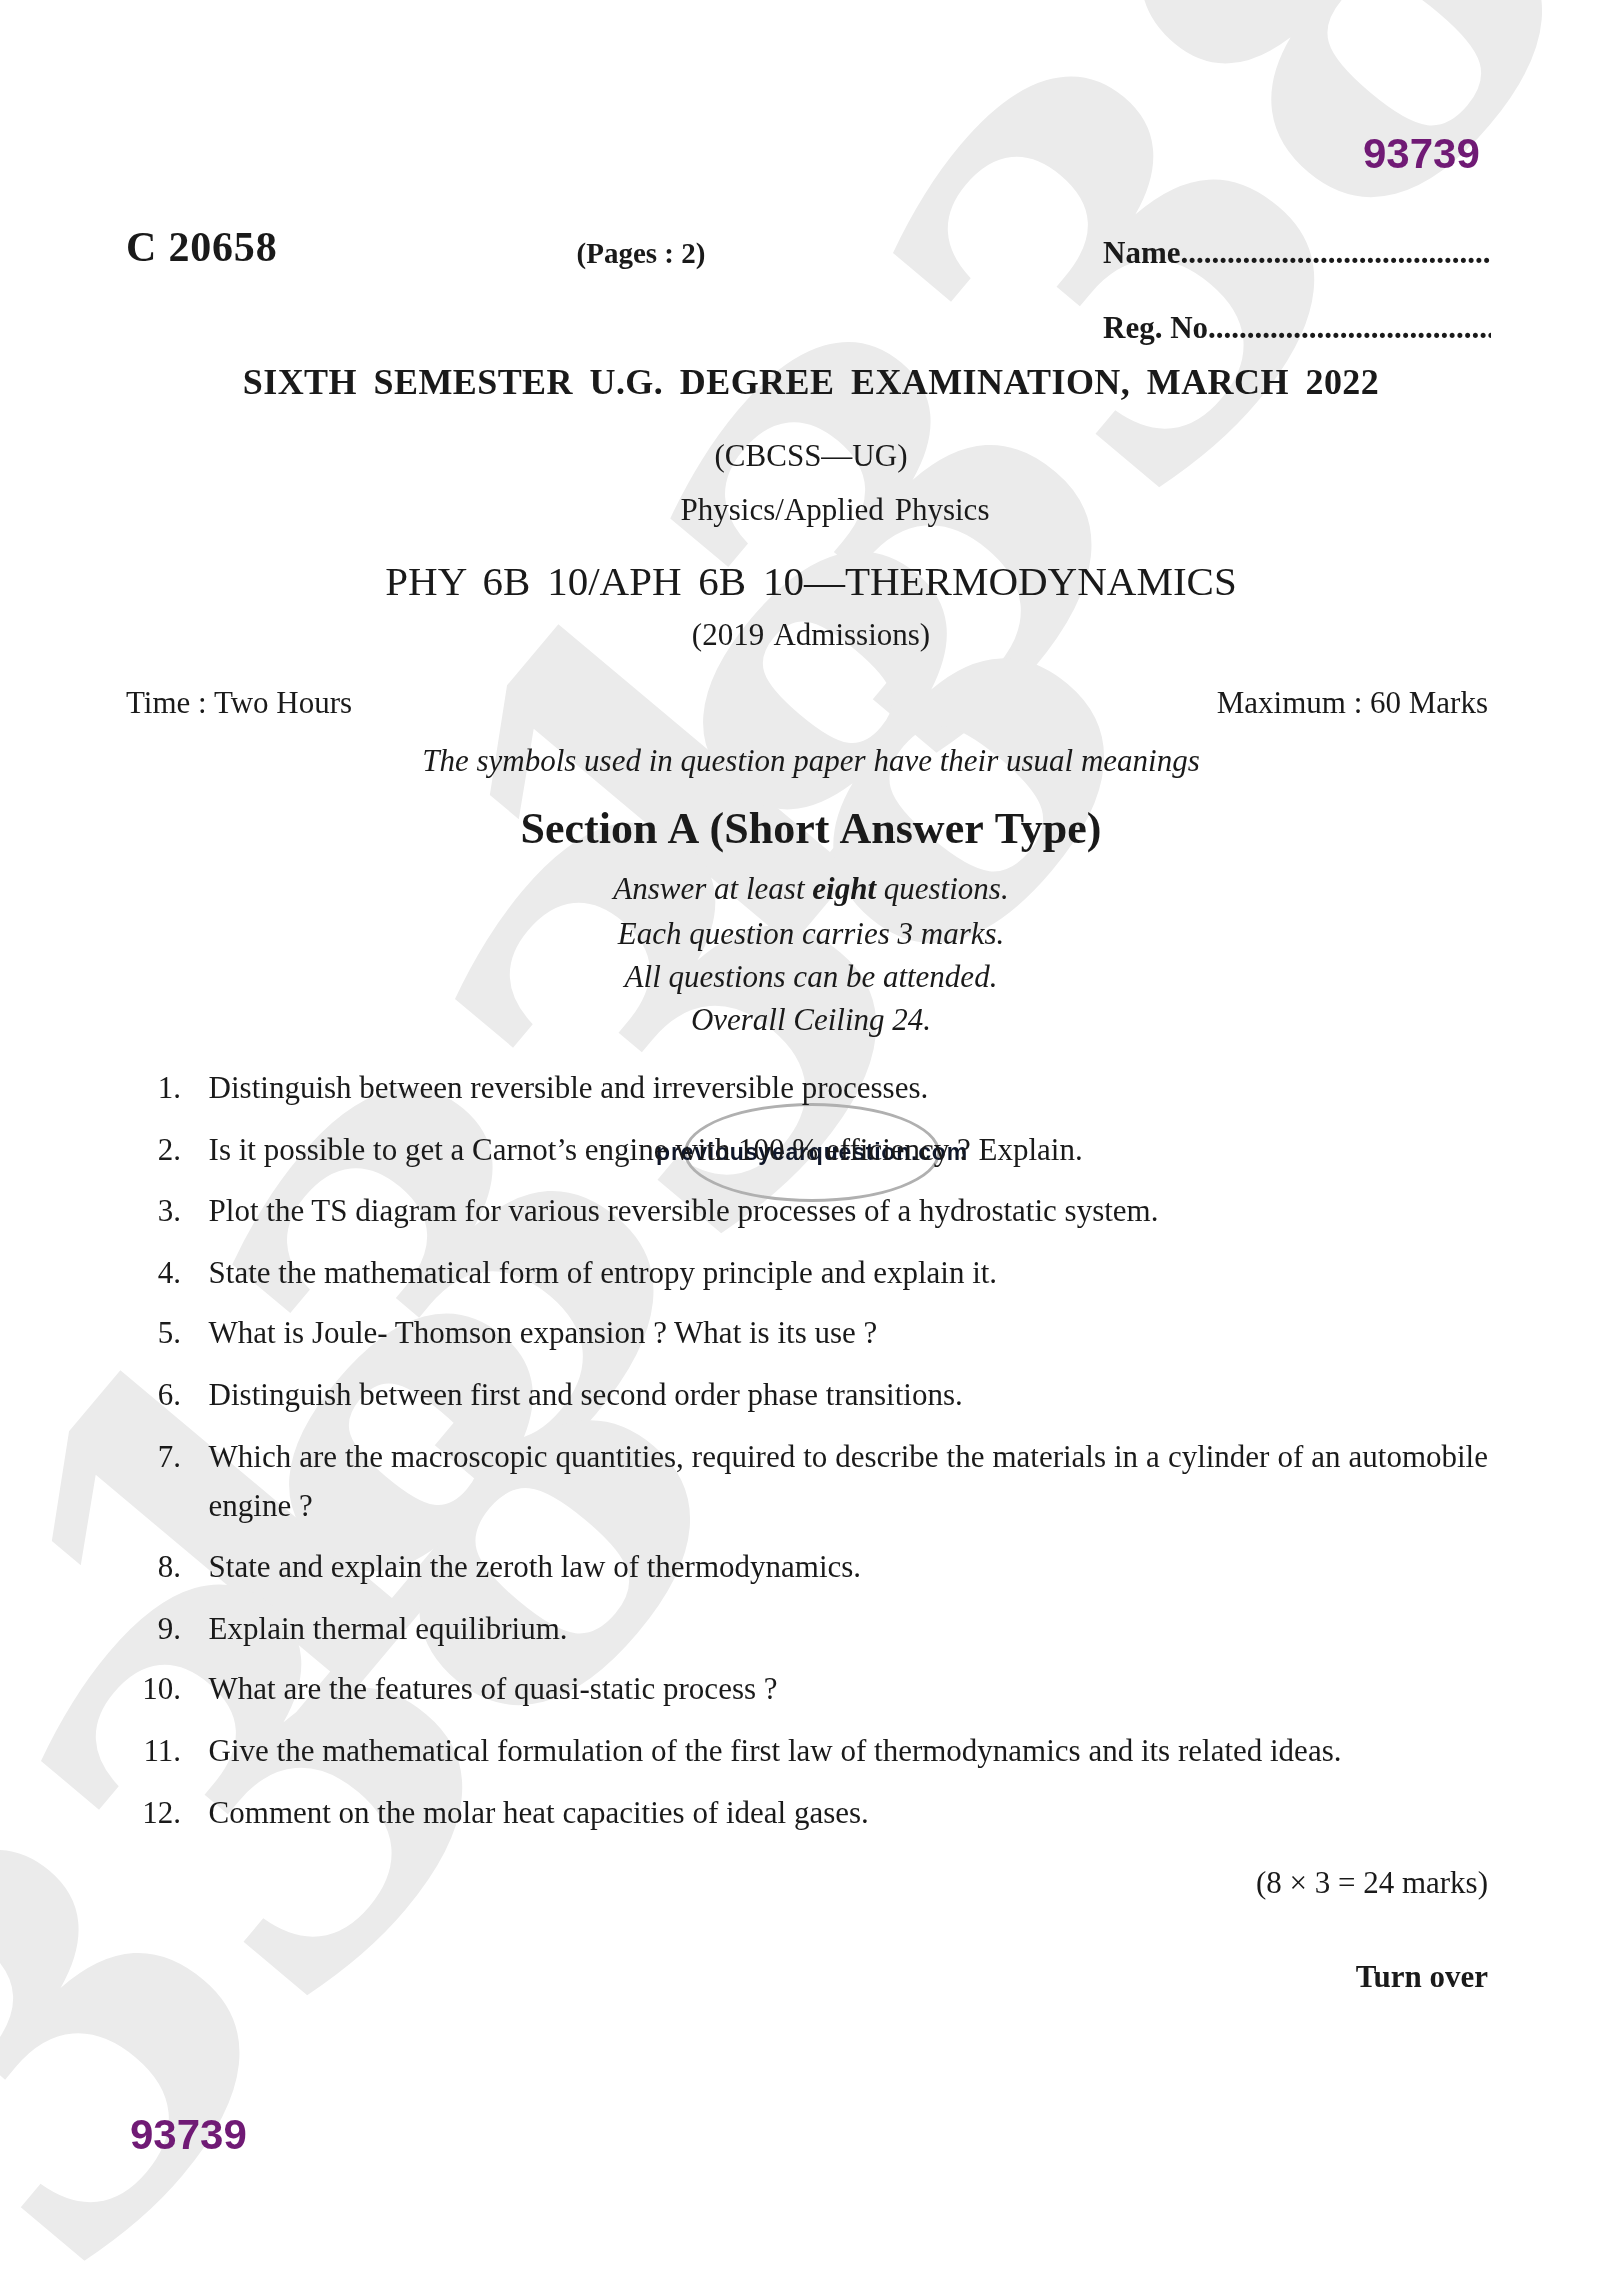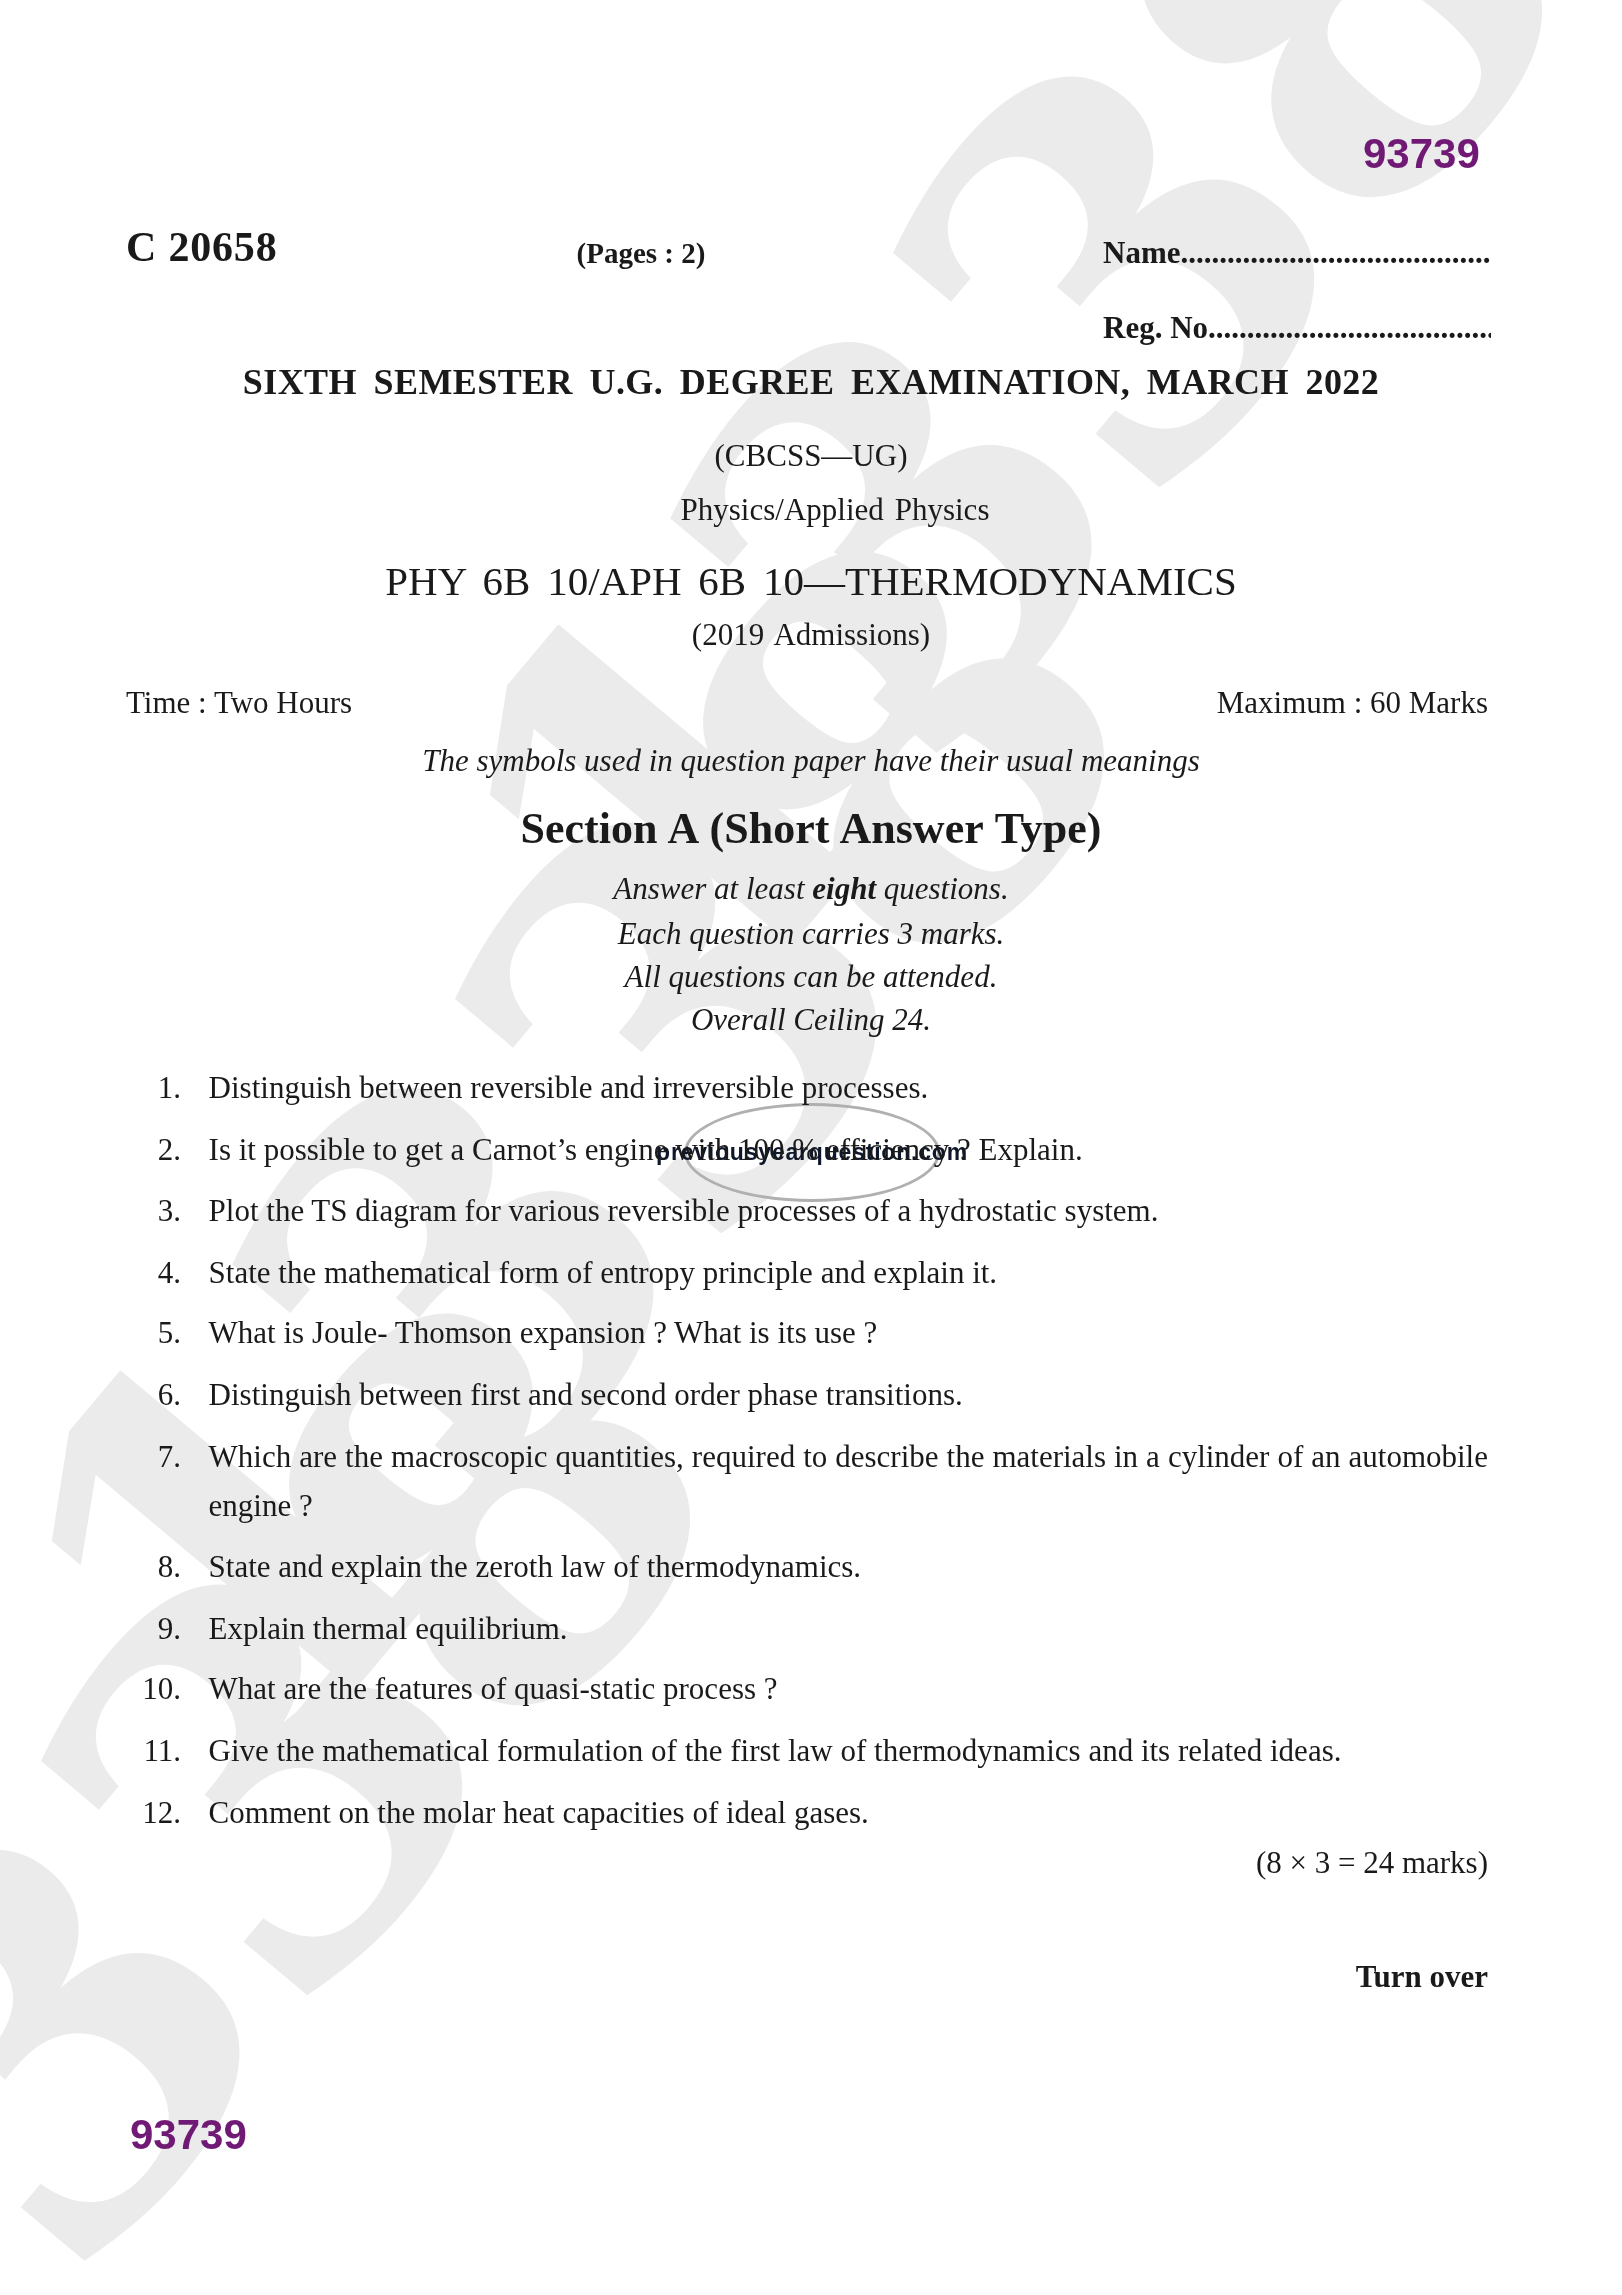--- a/index.html
+++ b/index.html
@@ -80,21 +80,21 @@
   .sub1  { font-size:31px; word-spacing:3.2px; }
   .course{ font-size:41px; word-spacing:6.5px; }
   .meta-row { left:126px; right:134px; display:flex; justify-content:space-between; font-size:31px; }
   .italic-note { font-size:31px; font-style:italic; }
   .section-head { font-size:44px; font-weight:bold; word-spacing:1.6px; }
   .instr { font-size:31px; font-style:italic; }
   .instr b { font-style:italic; }
   .q-row { position:absolute; left:120px; right:134px; display:flex; font-size:31px; }
   .q-num { flex:0 0 61px; text-align:right; line-height:49px; }
   .q-text { flex:1; margin-left:27.6px; text-align:justify; line-height:49px; }
-  .marks-note { right:134px; font-size:31px; text-align:right; }
+  .marks-note { right:134px; font-size:31px; text-align:right;margin-top:20px; }
   .turn-over { right:134px; font-size:31px; font-weight:bold; text-align:right; }
 </style>
 </head>
 <body>
 
 <div class="page">
 
   <div class="wm wm-a">1338</div>
   <div class="wm wm-b">1338</div>
   <div class="wm wm-c">1338</div>

